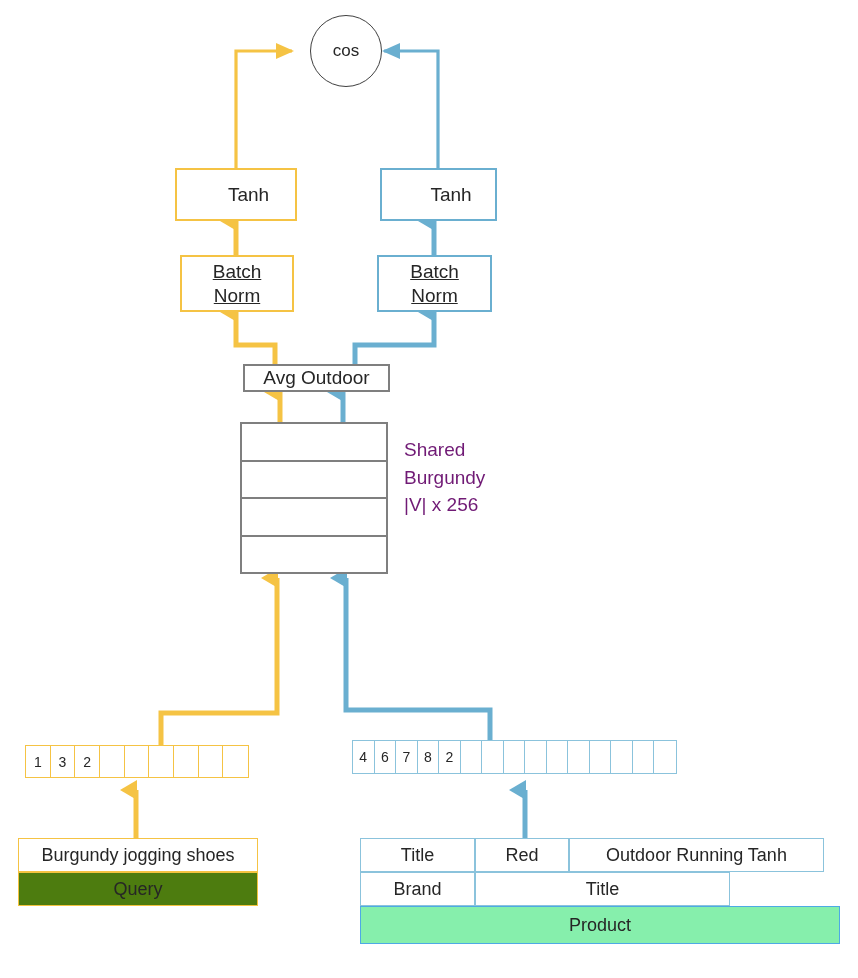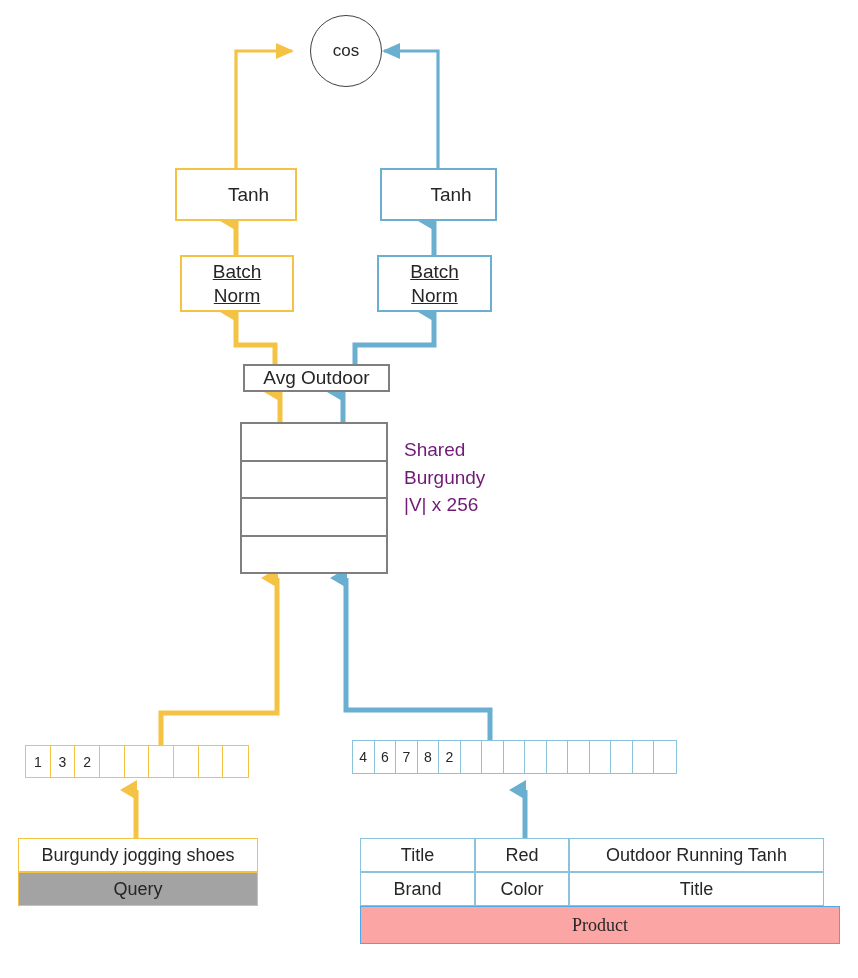--- a/index.html
+++ b/index.html
@@ -141,42 +141,41 @@
   
   #query-table { left: 18px; top: 838px; width: 240px; }
   #query-table .trow.values { height: 34px; }
   #query-table .trow.values .tcell {
     width: 100%;
     border: 1.5px solid #F5C344;
   }
   #query-table .trow.banner { height: 34px; }
   #query-table .trow.banner .tcell {
     width: 100%;
-    background: #a3a3a3;
+    background: #4d7c0f;
     border: 1.5px solid #F3C33F;
     font-size: 18px;
   }
 
   
   #product-table { left: 360px; top: 838px; width: 480px; }
   #product-table .trow.values, #product-table .trow.headers { height: 34px; }
   #product-table .trow.values .tcell,
   #product-table .trow.headers .tcell {
     border: 1.2px solid #8BC3DC;
   }
   #product-table .c-brand { width: 115px; }
   #product-table .c-color { width: 94px; }
   #product-table .c-title { width: 255px; }
   #product-table .trow.banner { height: 38px; }
   #product-table .trow.banner .tcell {
     width: 100%;
-    background: #fca5a5;
+    background: #86efac;
     border: 1.2px solid #4EA9E5;
     font-size: 18px;
-    font-family: Liberation Serif, serif;
   }
 </style>
 </head>
 <body>
 
 <div id="stage">
 
   <svg id="svg-layer" viewBox="0 0 858 978" xmlns="http://www.w3.org/2000/svg">
     <defs>
       <marker id="arrow-yellow-up" markerWidth="10" markerHeight="10" refX="5" refY="8.5" orient="auto" markerUnits="userSpaceOnUse">
@@ -303,21 +302,20 @@
   </div>
 
   <div class="tbl" id="product-table">
     <div class="trow values">
       <div class="tcell c-brand">Title</div>
       <div class="tcell c-color">Red</div>
       <div class="tcell c-title">Outdoor Running Tanh</div>
     </div>
     <div class="trow headers">
       <div class="tcell c-brand">Brand</div>
-      <div class="tcell c-color">Color</div>
       <div class="tcell c-title">Title</div>
     </div>
     <div class="trow banner">
       <div class="tcell">Product</div>
     </div>
   </div>
 
 </div>
 
 </body></html>

